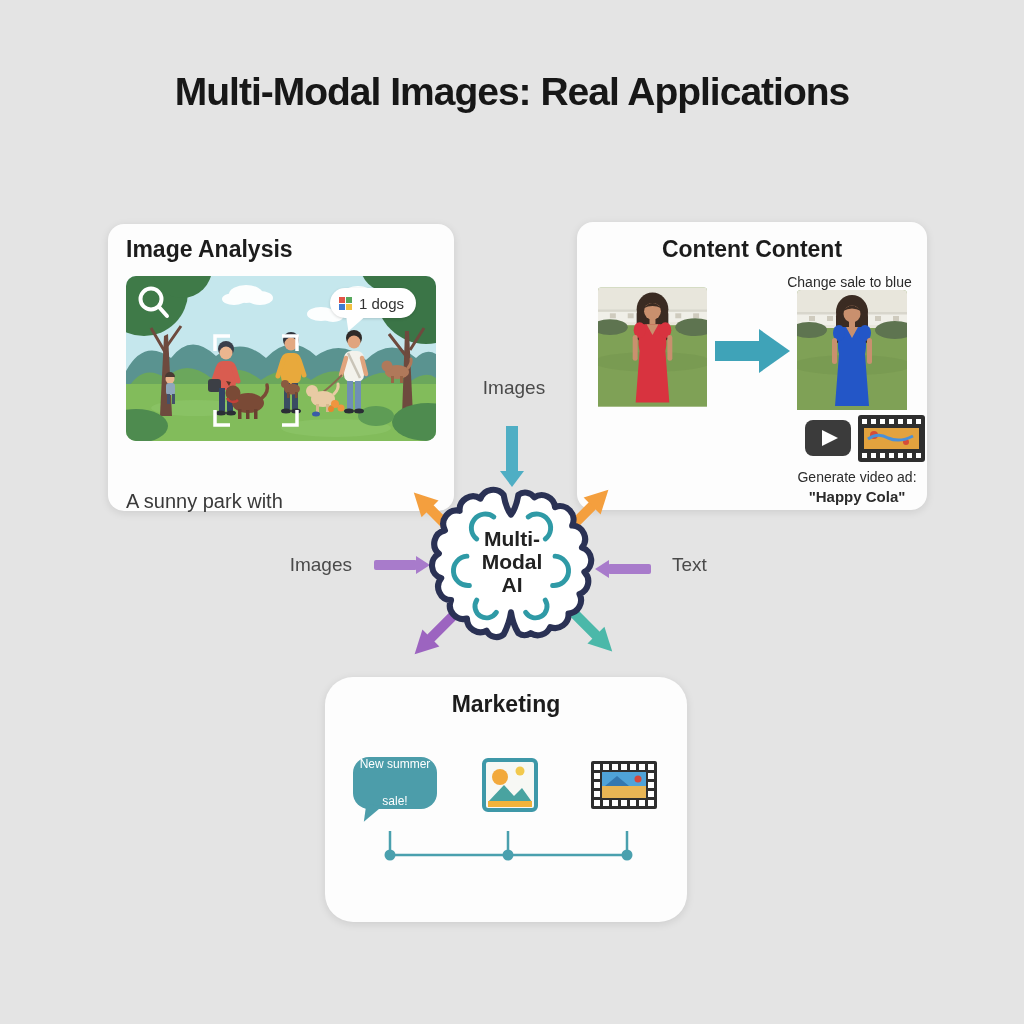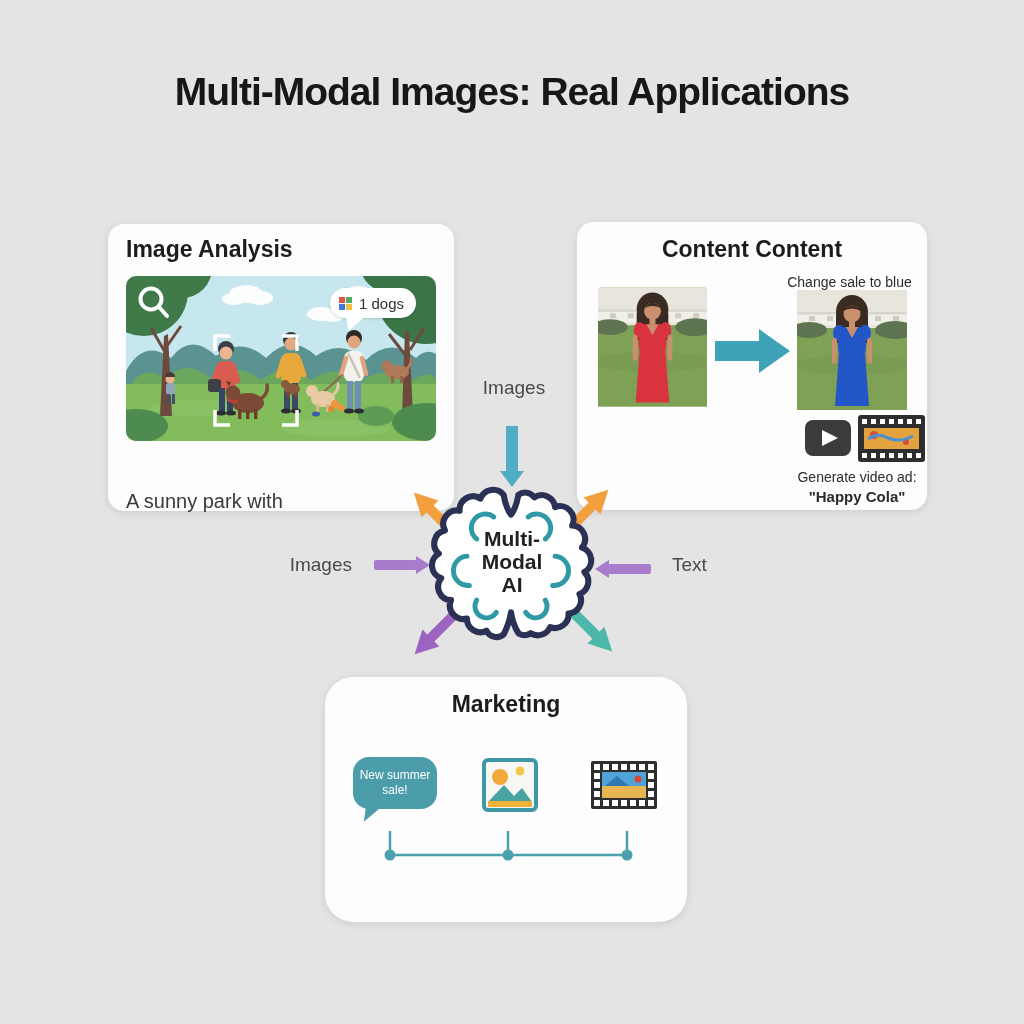--- a/index.html
+++ b/index.html
@@ -54,21 +54,21 @@
   .flow-label{position:absolute;font-size:19px;color:#4a4a4a;}
   #label-images-top{left:454px;top:377px;width:120px;text-align:center;}
   #label-images-left{left:272px;top:554px;width:80px;text-align:right;}
   #label-text-right{left:672px;top:554px;width:80px;text-align:left;}
 
   .arrow{position:absolute;}
 
   
   .bubble{position:absolute;left:28px;top:80px;width:84px;height:52px;background:#4c9daa;
     border-radius:16px;color:#fff;font-size:12px;line-height:15px;text-align:center;
-    display:flex;flex-direction:column;justify-content:center;}
+    display:flex;flex-direction:column;justify-content:space-between;}
   .bubble-tail{position:absolute;left:40px;top:128px;width:0;height:0;
     border-right:16px solid transparent;border-top:18px solid #4c9daa;
     transform:rotate(8deg);}
   #image-icon{position:absolute;left:157px;top:81px;}
   #film-marketing{position:absolute;left:266px;top:84px;}
   #timeline-svg{position:absolute;left:55px;top:148px;}
   #card-marketing .caption{left:0;top:196px;width:100%;text-align:center;
     font-size:23px;color:#2b2b2b;}
 </style>
 </head>

